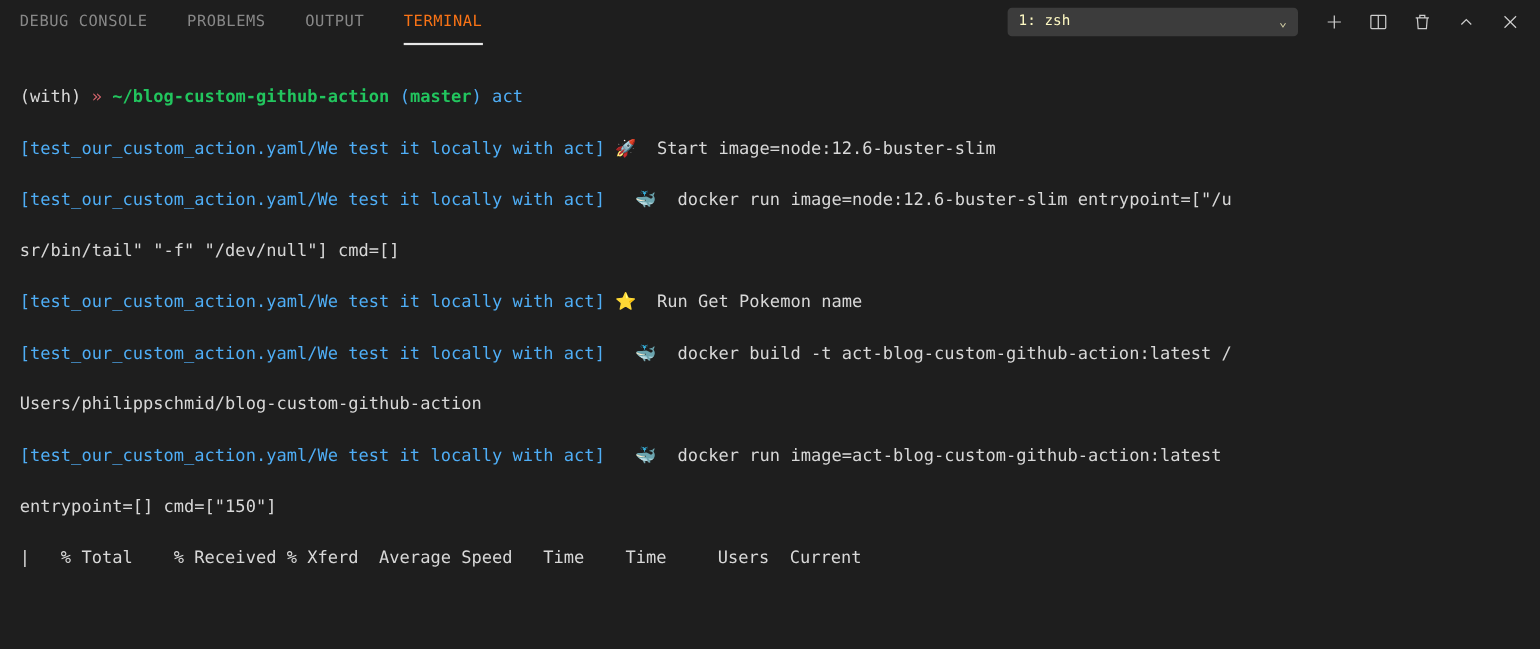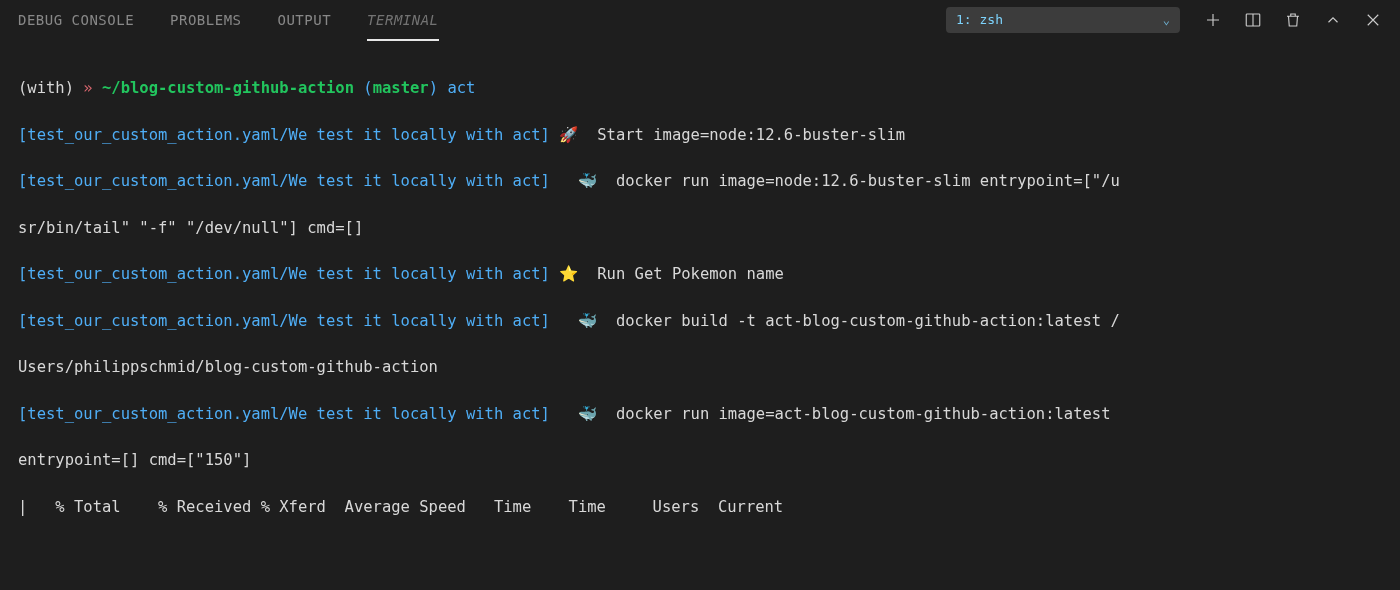--- a/index.html
+++ b/index.html
@@ -21,40 +21,39 @@
     }
     .tab {
       color: #888;
       padding: 8px 18px 8px 0;
       margin-right: 18px;
       letter-spacing: 0.5px;
       font-size: 14px;
       cursor: pointer;
     }
     .tab.active {
-      color: #737373;
+      color: #f97316;
       position: relative;
-      font-style: italic;
     }
     .tab.active::after {
       content: '';
       position: absolute;
       left: 0;
       right: 18px;
       bottom: -5px;
       height: 1.5px;
       background: #e7e7e7;
     }
     .spacer { flex: 1; }
     .shell-select {
       background: #3c3c3c;
-      color: #7dd3fc;
+      color: #fef9c3;
       border: none;
       height: 26px;
-      width: 234px;
+      width: 264px;
       padding: 0 10px;
       border-radius: 4px;
       display: flex;
       align-items: center;
       justify-content: space-between;
       font-size: 13px;
       cursor: pointer;
     }
     .shell-select .chevron { font-size: 12px; opacity: 0.8; }
     .panel-actions {

